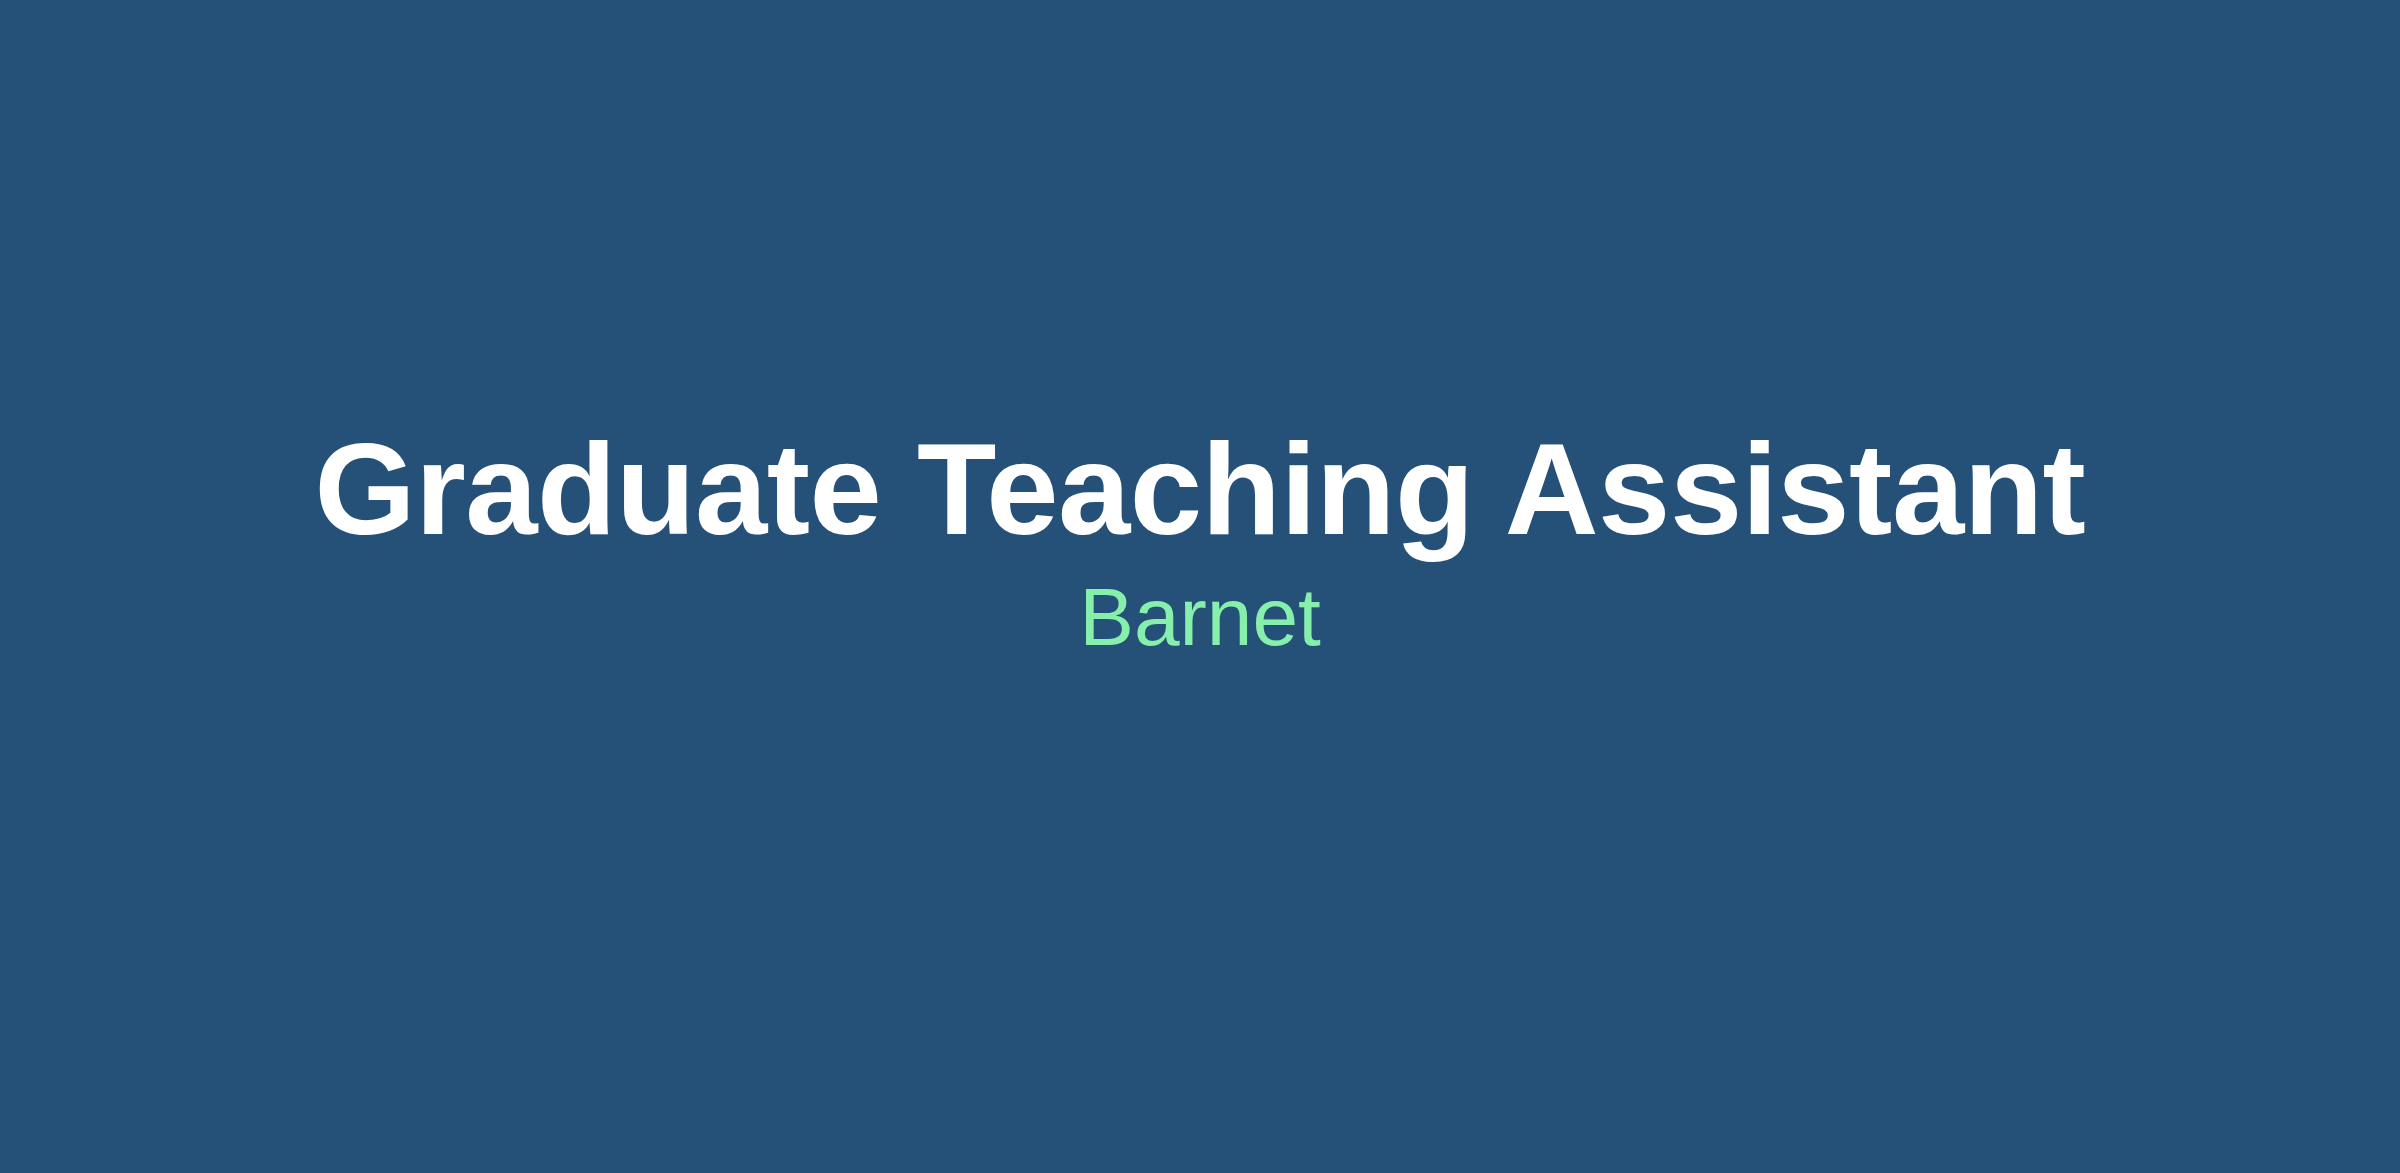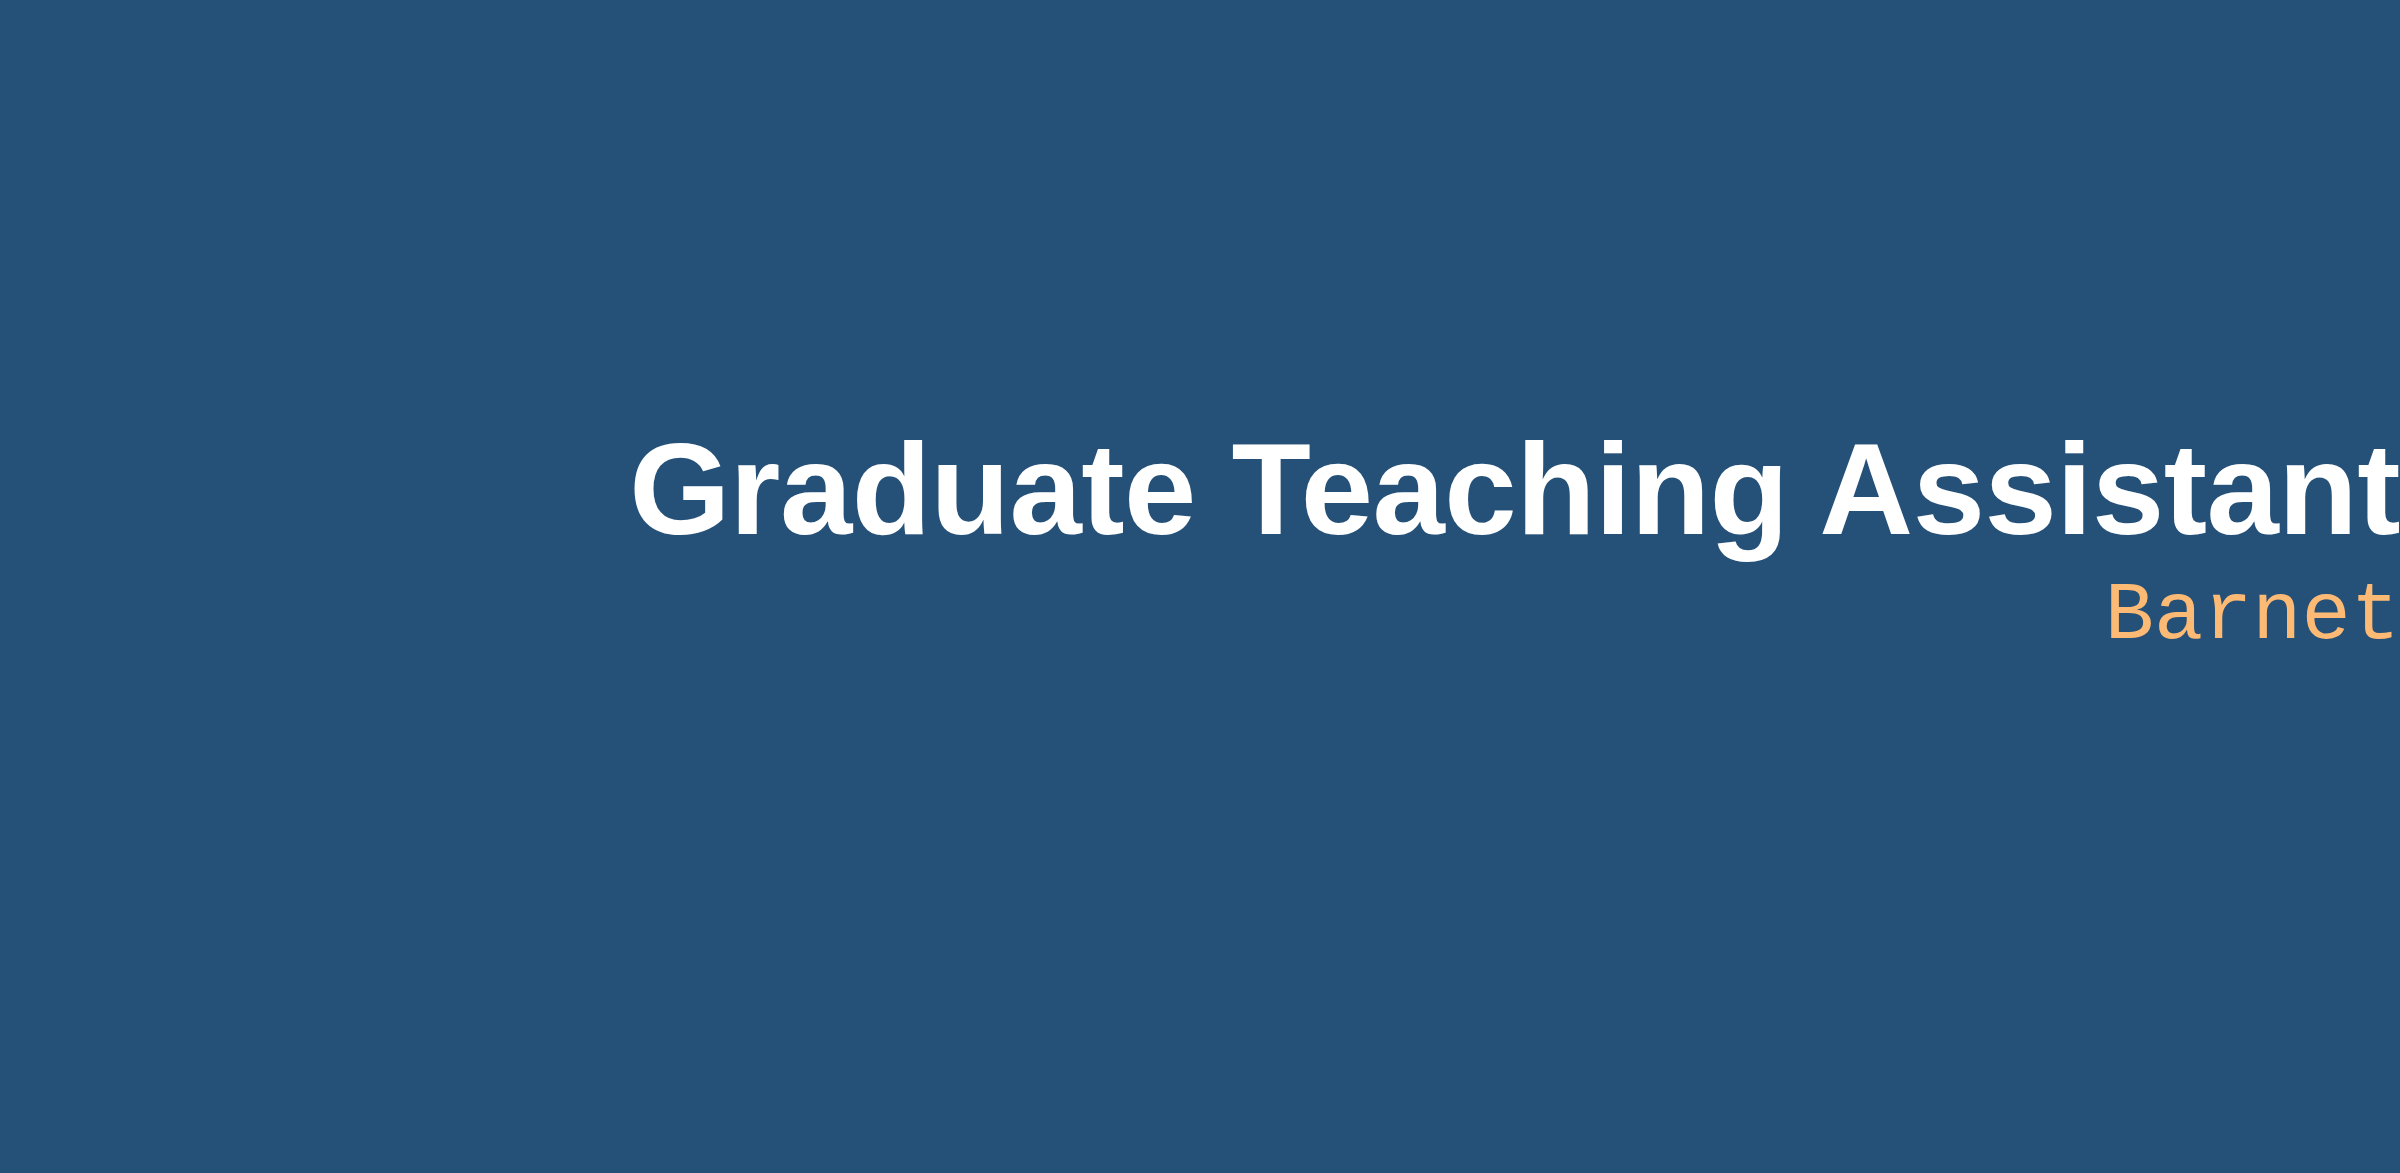--- a/index.html
+++ b/index.html
@@ -23,41 +23,41 @@
     flex-direction: column;
     align-items: center;
     justify-content: center;
     box-sizing: border-box;
   }
   .hero-content {
     position: relative;
     top: -45px;
     display: flex;
     flex-direction: column;
-    align-items: flex-end;
+    align-items: center;
     width: 100%;
     text-align: center;
   }
   .hero-title {
     font-family: "Liberation Sans", sans-serif;
     font-size: 130px;
     font-weight: 700;
     line-height: 1.06;
     color: #ffffff;
     margin: 0;
     padding: 0;
     letter-spacing: -0.5px;
     white-space: nowrap;
   }
   .hero-subtitle {
-    font-family: Liberation Mono, monospace;
+    font-family: Liberation Sans, sans-serif;
     font-size: 82px;
     font-weight: 400;
     line-height: 1.1;
-    color: #fdba74;
+    color: #86efac;
     margin: 0;
     padding: 0;
     margin-top: 14px;
     letter-spacing: 0px;
     white-space: nowrap;
   }
 </style>
 </head>
 <body>
 

